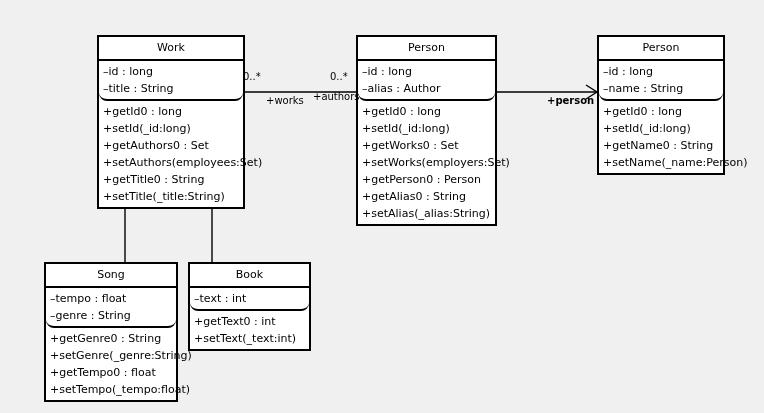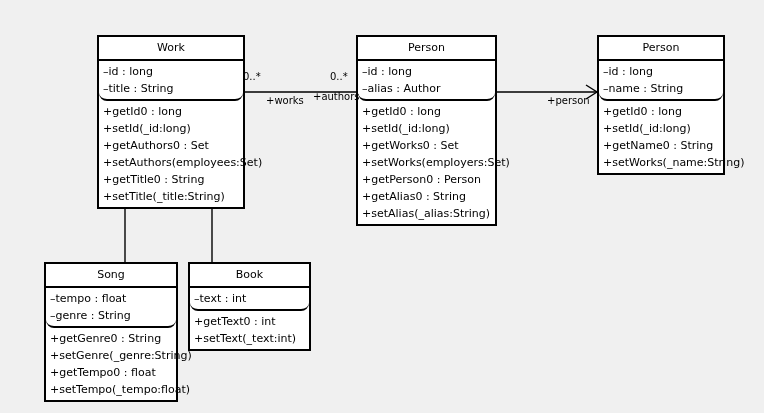--- a/index.html
+++ b/index.html
@@ -120,21 +120,21 @@
   <div class="uml-class" style="left:597px; top:35px; width:128px;">
     <div class="class-name">Person</div>
     <div class="compartment attrs">
       <div class="member">–id : long</div>
       <div class="member">–name : String</div>
     </div>
     <div class="compartment ops">
       <div class="member">+getId0 : long</div>
       <div class="member">+setId(_id:long)</div>
       <div class="member">+getName0 : String</div>
-      <div class="member">+setWorks(_name:String)</div>
+      <div class="member">+setName(_name:Person)</div>
     </div>
   </div>
 
   <div class="uml-class" style="left:44px; top:262px; width:134px;">
     <div class="class-name">Song</div>
     <div class="compartment attrs">
       <div class="member">–tempo : float</div>
       <div class="member">–genre : String</div>
     </div>
     <div class="compartment ops">
@@ -153,15 +153,15 @@
     <div class="compartment ops">
       <div class="member">+getText0 : int</div>
       <div class="member">+setText(_text:int)</div>
     </div>
   </div>
 
   <div class="edge-label" style="left:243px; top:71px;">0..*</div>
   <div class="edge-label" style="left:330px; top:71px;">0..*</div>
   <div class="edge-label" style="left:230px; top:95px;margin-left:36px;">+works</div>
   <div class="edge-label" style="left:313px; top:91px;">+authors</div>
-  <div class="edge-label" style="left:547px; top:95px;">+person</div>
+  <div class="edge-label" style="left:547px; top:95px;font-weight:bold;">+person</div>
 
 </div>
 
 </body></html>

